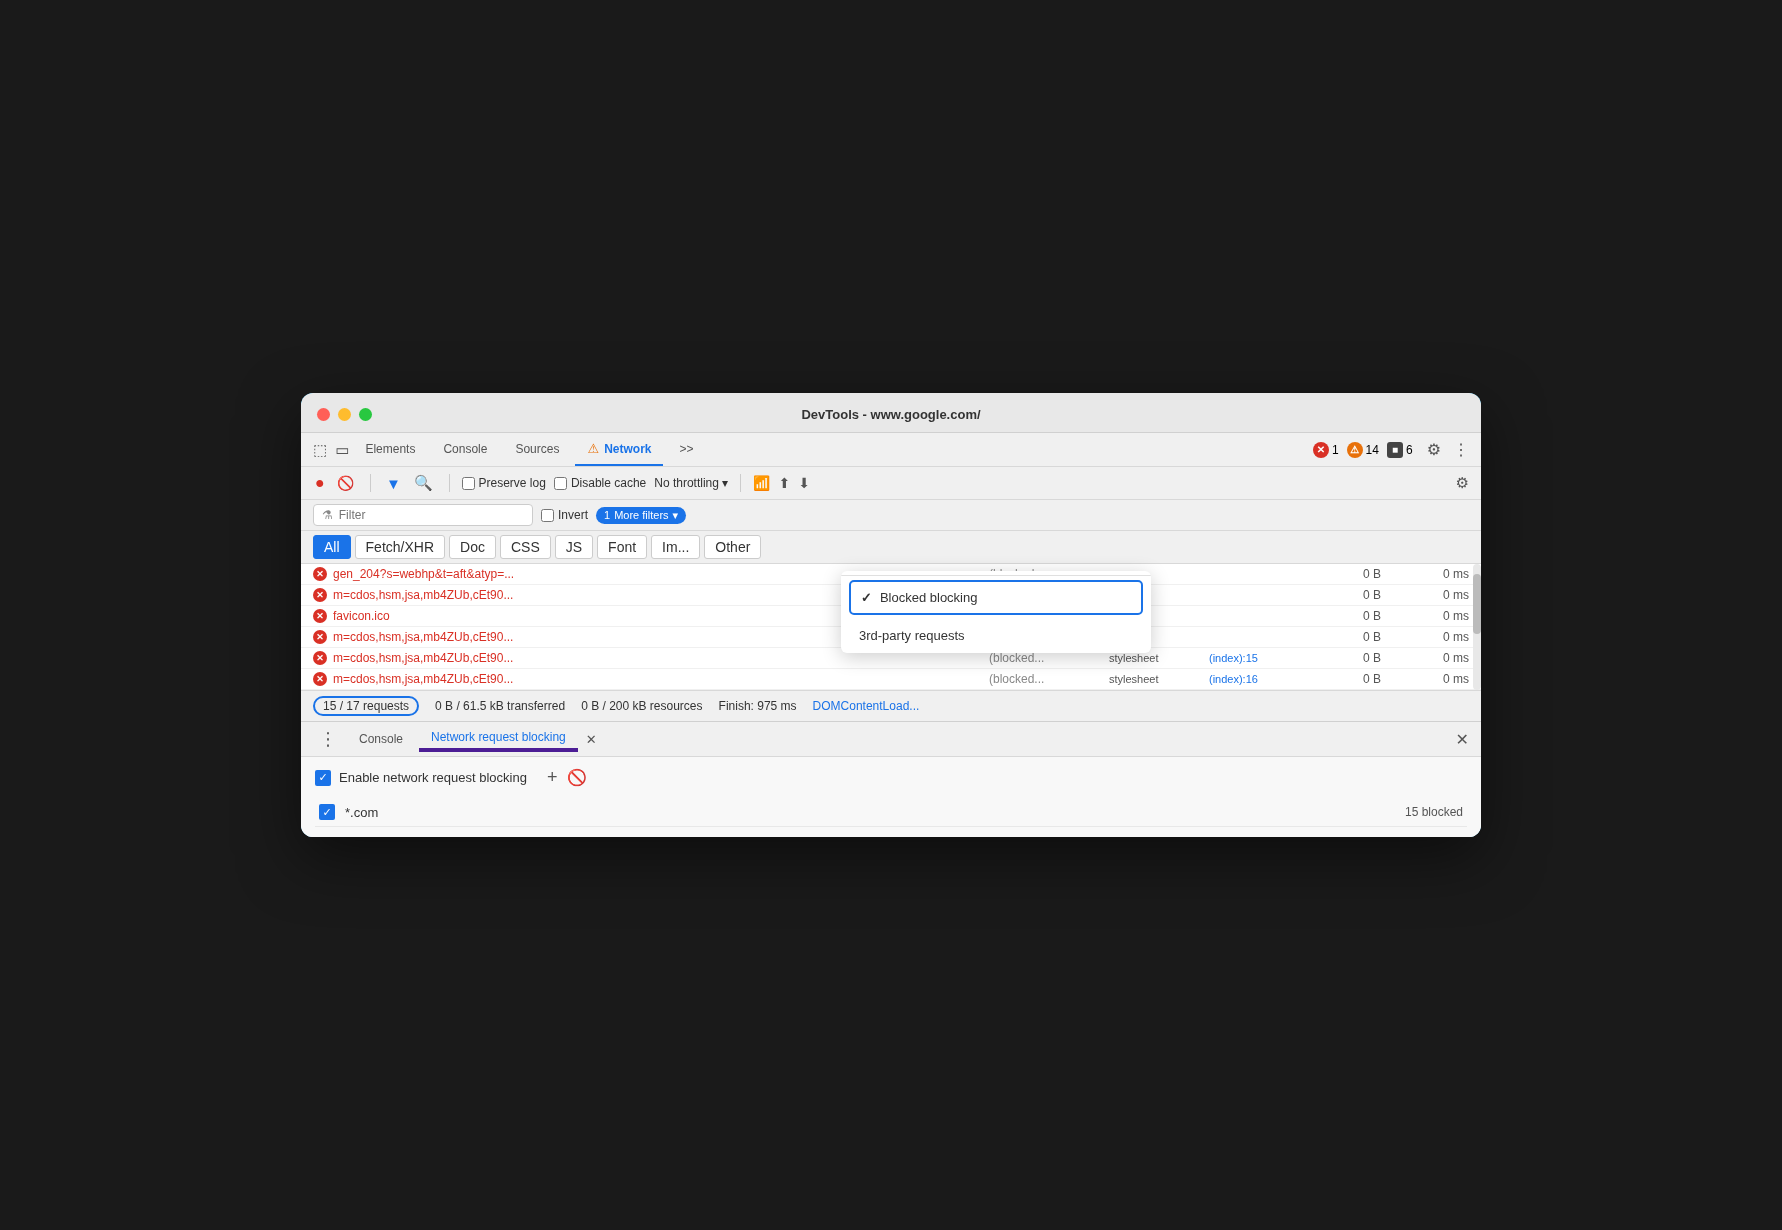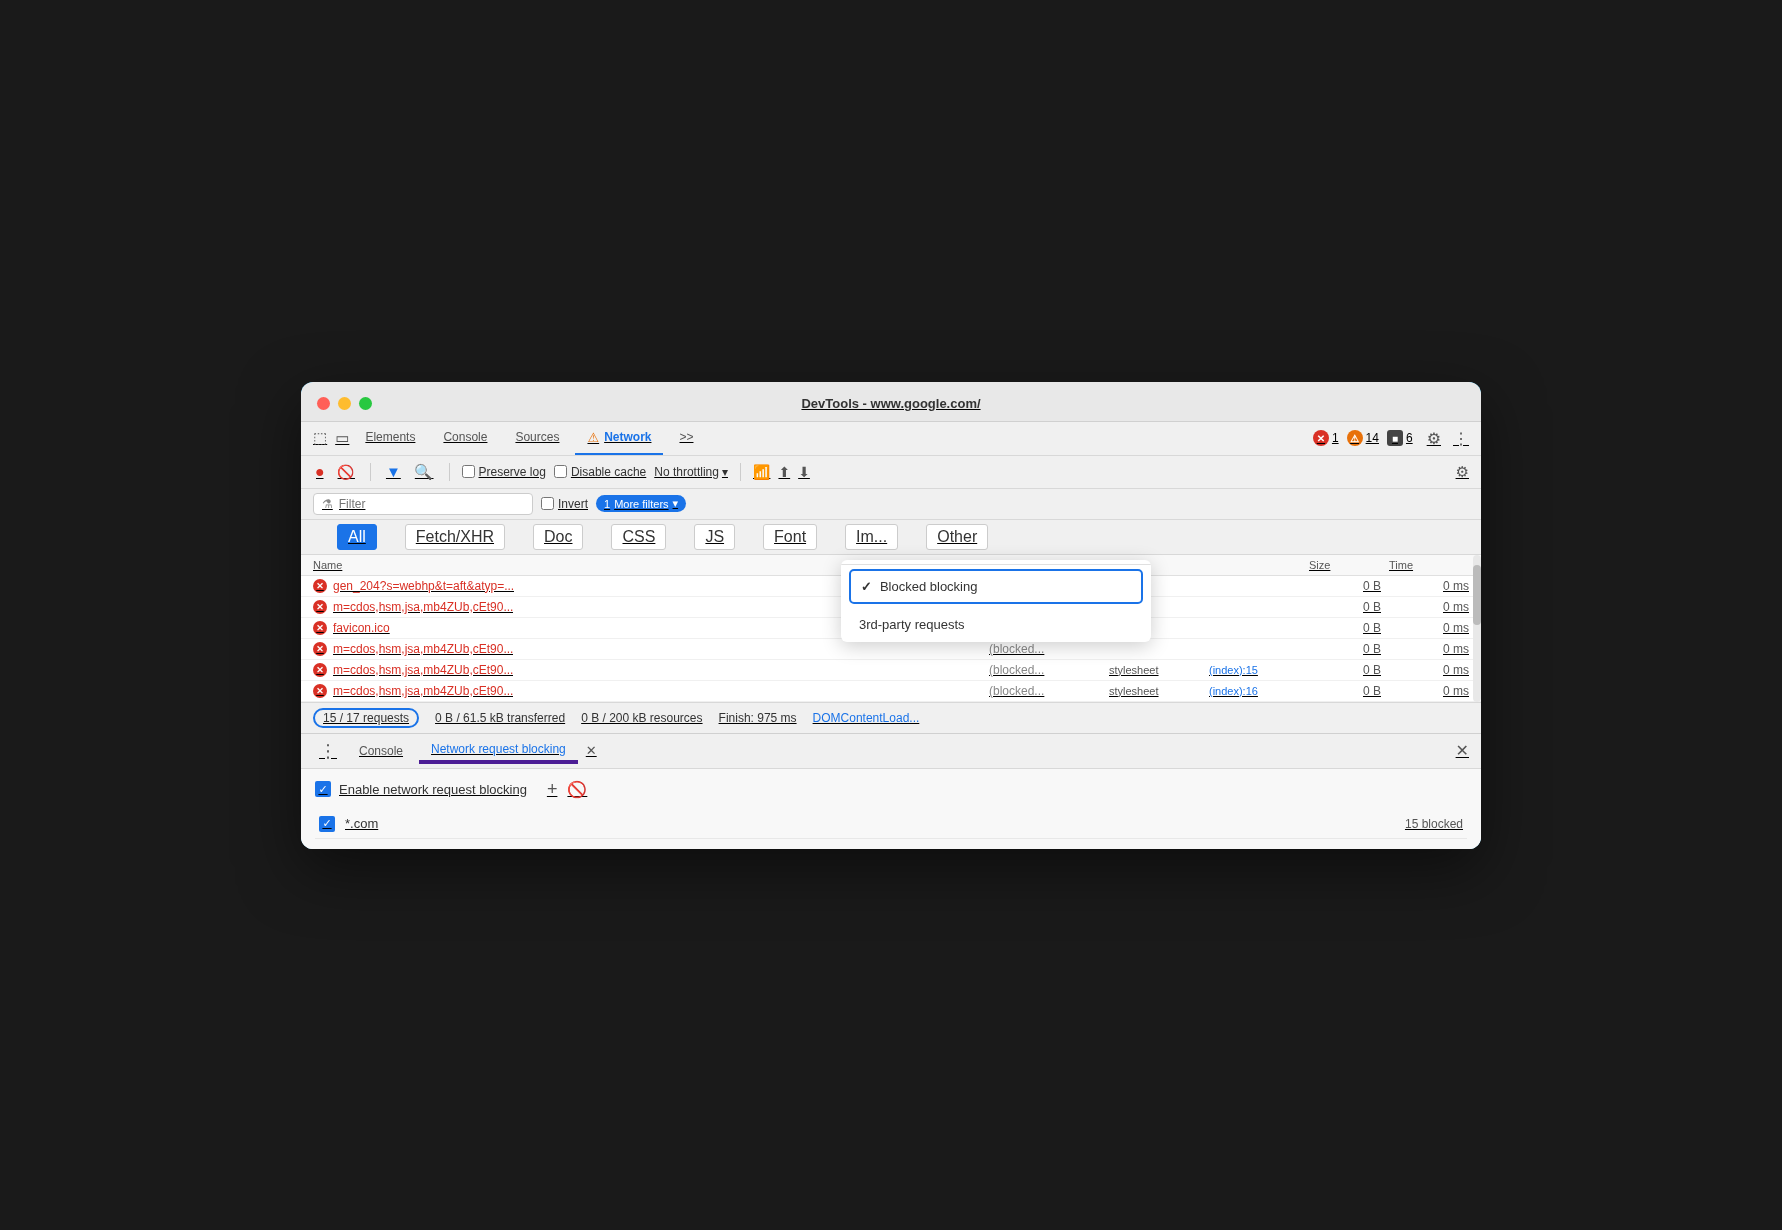--- a/index.html
+++ b/index.html
@@ -10,21 +10,20 @@
       align-items: center;
       min-height: 100vh;
       font-family: -apple-system, BlinkMacSystemFont, 'Segoe UI', sans-serif;
     }
     .window {
       width: 1180px;
       background: #0ea5e9;
       border-radius: 12px;
       box-shadow: 0 20px 60px rgba(0,0,0,0.5);
       overflow: hidden;
-      text-decoration: underline;
     }
     .titlebar {
       background: #e8e8e8;
       padding: 14px 16px 10px;
       display: flex;
       align-items: center;
       justify-content: center;
       position: relative;
       border-bottom: 1px solid #d0d0d0;
     }
@@ -184,28 +183,27 @@
       background: #f0f0f0;
       display: flex;
       align-items: center;
       padding: 4px 12px;
       gap: 4px;
       border-bottom: 1px solid #d8d8d8;
       position: relative;
     }
     .type-btn {
       padding: 3px 10px;
-      font-size: 16px;
+      font-size: 14px;
       border: 1px solid #ccc;
       border-radius: 3px;
       background: white;
       color: #333;
       cursor: pointer;
       white-space: nowrap;
-      margin-left: 24px;
     }
     .type-btn.active {
       background: #1a73e8;
       color: white;
       border-color: #1a73e8;
     }
     .dropdown-menu {
       position: absolute;
       top: 40px;
       left: 540px;
@@ -517,28 +515,20 @@
         </div>
       </div>
       <div class="dropdown-item">
         <span>3rd-party requests</span>
       </div>
     </div>
   </div>
 
   <div class="scrollbar-area">
     <div class="network-table">
-      <div class="table-header">
-        <span>Name</span>
-        <span>Status</span>
-        <span></span>
-        <span></span>
-        <span>Size</span>
-        <span>Time</span>
-      </div>
 
       <div class="table-row">
         <div class="row-name">
           <div class="error-circle">✕</div>
           <span>gen_204?s=webhp&amp;t=aft&amp;atyp=...</span>
         </div>
         <span class="row-status">(blocked...</span>
         <span></span>
         <span></span>
         <span class="row-size">0 B</span>

